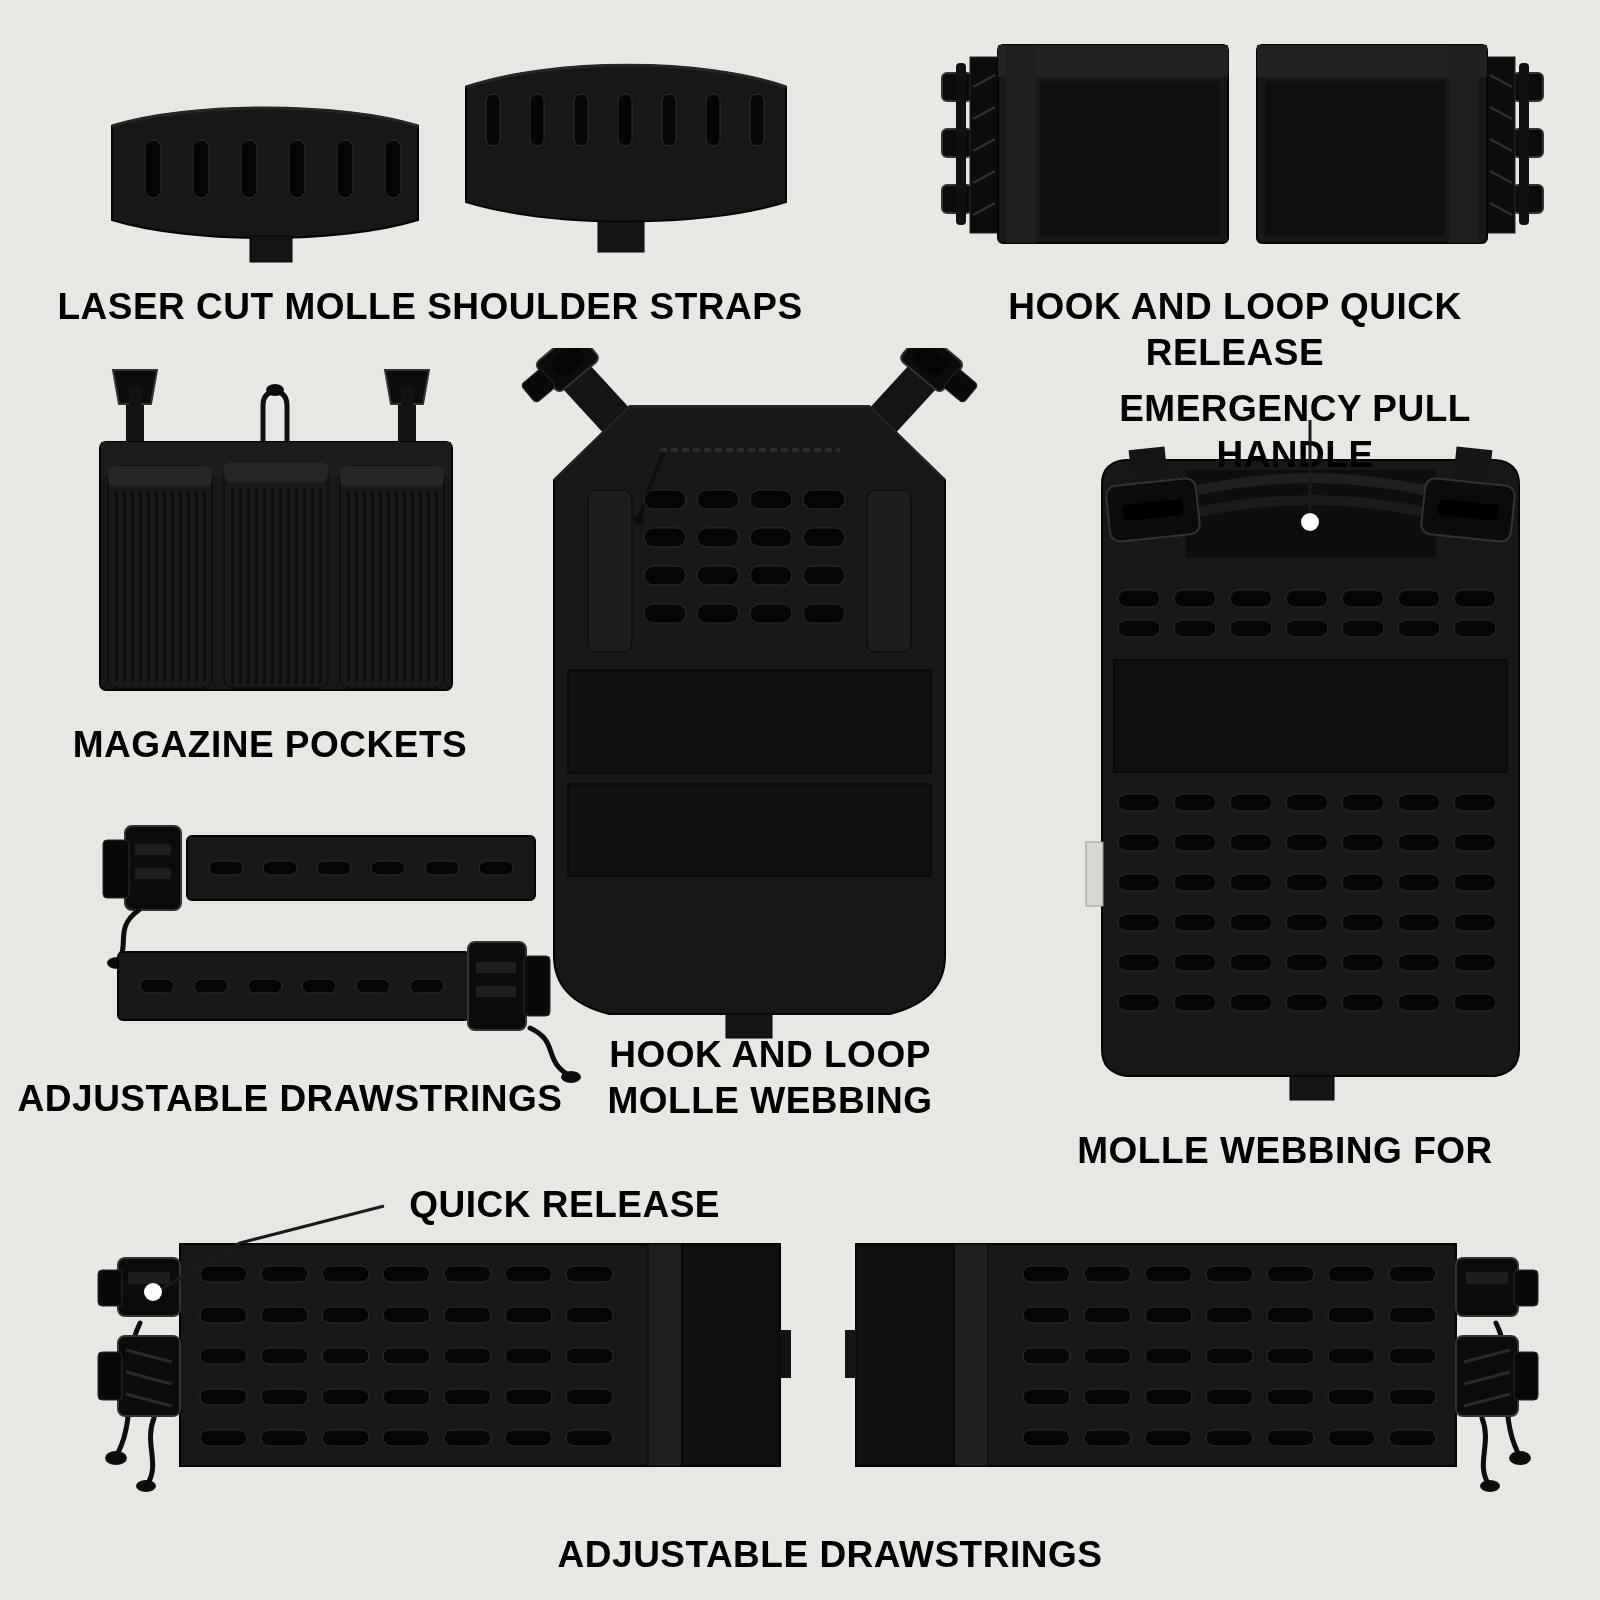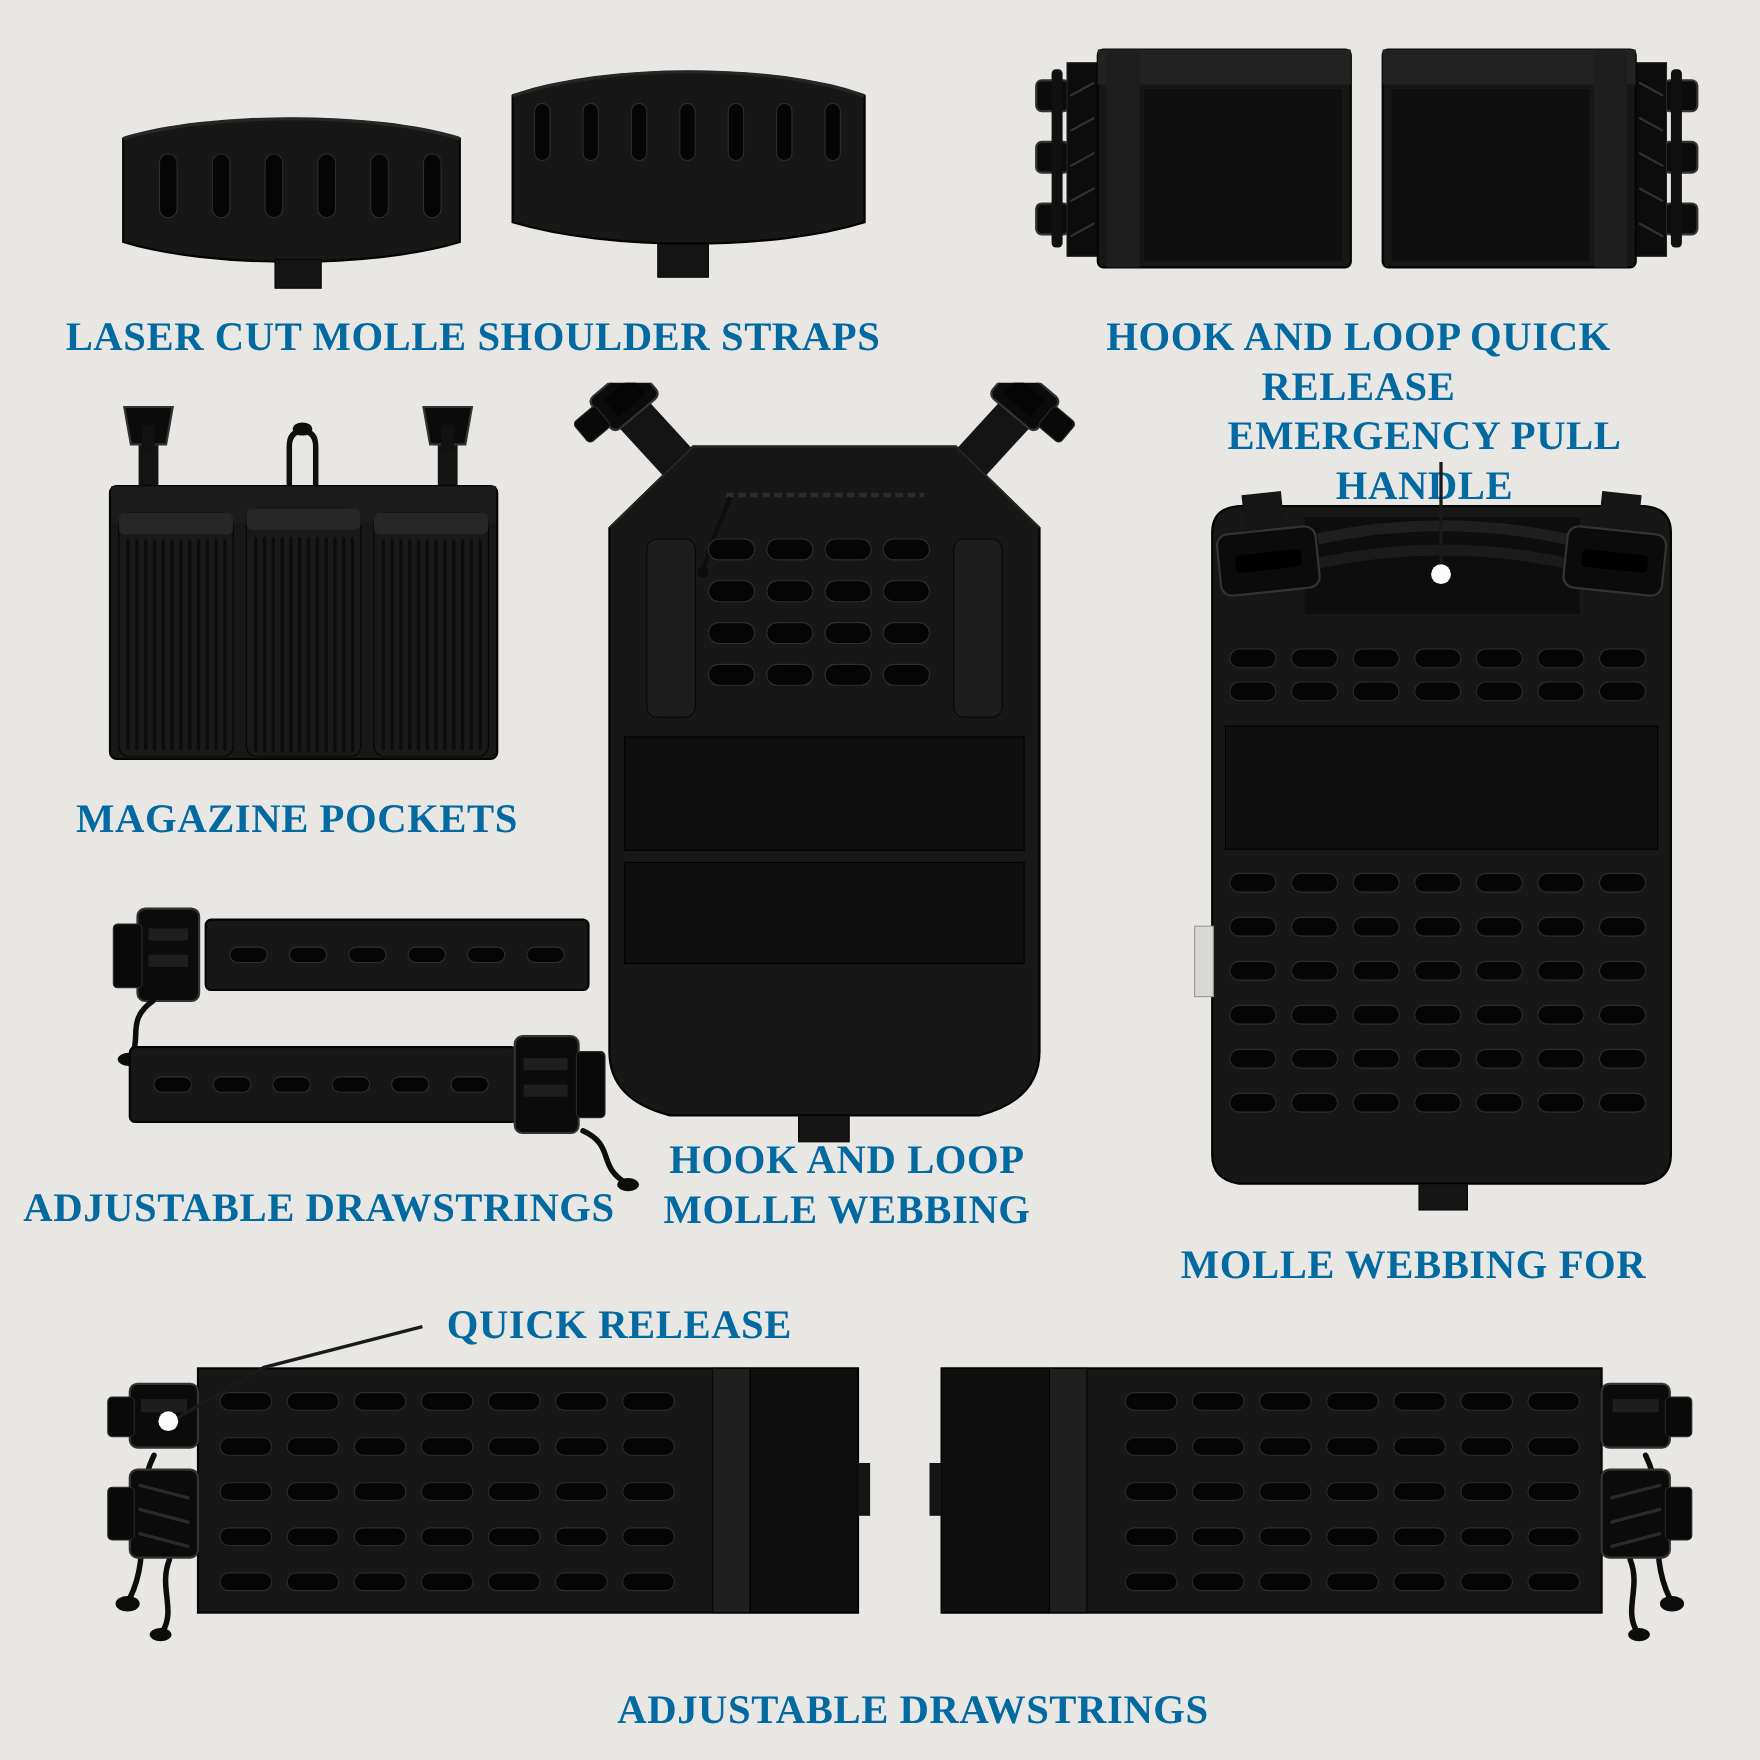--- a/index.html
+++ b/index.html
@@ -1,21 +1,21 @@
 <!DOCTYPE html>
 <html><head>
 <meta charset="utf-8">
 <style>
   html,body{margin:0;padding:0;background:#e9e7e4;}
   .stage{position:relative;width:1600px;height:1600px;background:#e9e7e4;overflow:hidden;
          font-family:"Liberation Sans",sans-serif;}
   .item{position:absolute;margin:0;padding:0;}
   .item svg{display:block;width:100%;height:100%;}
-  .label{position:absolute;font-weight:bold;font-size:37px;color:#0369a1;
-         letter-spacing:.5px;text-align:center;line-height:1.24;font-family:Liberation Serif, serif;}
+  .label{position:absolute;font-weight:bold;font-size:37px;color:#000000;
+         letter-spacing:.5px;text-align:center;line-height:1.24;}
   .label.left{text-align:right;}
   .overlay{position:absolute;left:0;top:0;width:1600px;height:1600px;pointer-events:none;}
   .mirror{transform:scaleX(-1);}
   
   .g-body{fill:#171717;stroke:#040404;stroke-width:2;}
   .g-velcro{fill:#0f0f0f;stroke:#000;stroke-width:1;}
   .g-hw{fill:#0b0b0b;stroke:#333;stroke-width:2;}
   .g-hw2{fill:#090909;stroke:#2a2a2a;stroke-width:1;}
   .g-cord{fill:none;stroke:#0d0d0d;stroke-width:5;stroke-linecap:round;}
   g[data-molle] rect{fill:#050505;stroke:#2e2e2e;stroke-width:1;}
@@ -466,21 +466,21 @@
         <line x1="38" y1="144" x2="84" y2="156" stroke="#2a2a2a" stroke-width="3"></line>
         <line x1="38" y1="166" x2="84" y2="178" stroke="#2a2a2a" stroke-width="3"></line>
       </g>
     </svg>
   </figure>
 
   <div class="label" style="left:30px;top:284px;width:800px">LASER CUT MOLLE SHOULDER STRAPS</div>
 
   <div class="label" style="left:920px;top:284px;width:630px">HOOK AND LOOP QUICK RELEASE</div>
 
-  <div class="label" style="left:1040px;top:374px;width:510px">EMERGENCY PULL HANDLE</div>
+  <div class="label" style="left:1040px;top:386px;width:510px">EMERGENCY PULL HANDLE</div>
 
   <div class="label" style="left:560px;top:1032px;width:420px">
     <div>HOOK AND LOOP</div>
     <div>MOLLE WEBBING</div>
   </div>
 
   <div class="label" style="left:60px;top:722px;width:420px">MAGAZINE POCKETS</div>
 
   <div class="label" style="left:15px;top:1076px;width:550px">ADJUSTABLE DRAWSTRINGS</div>
 

